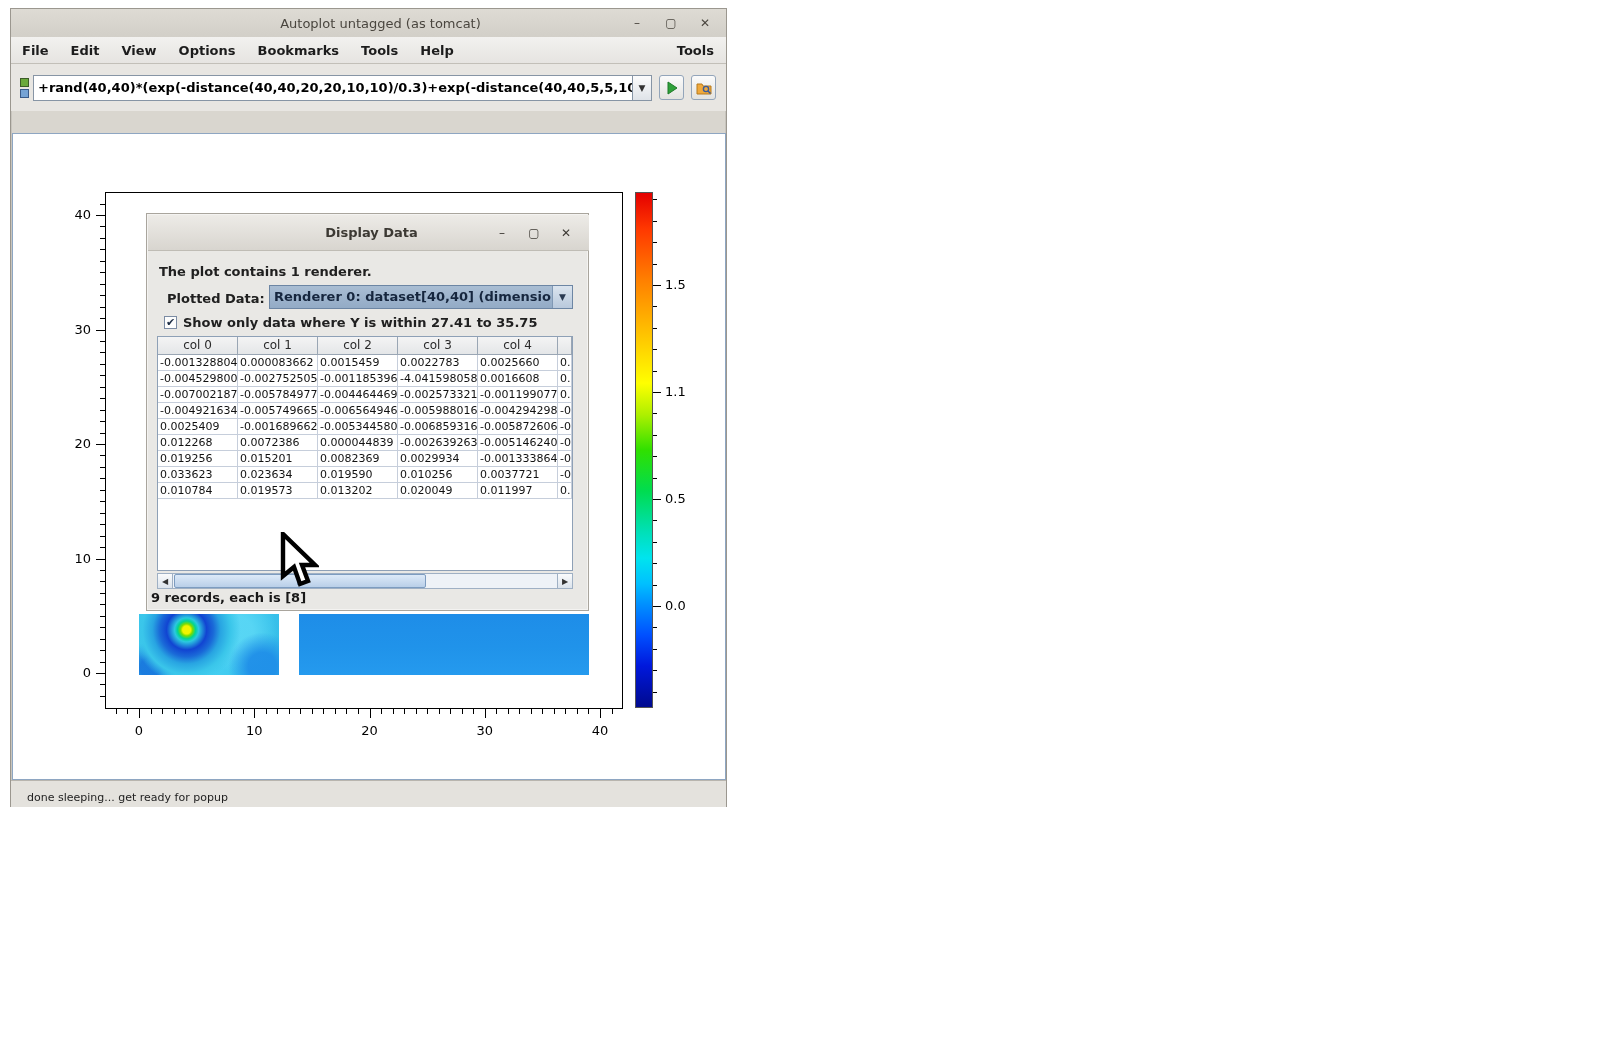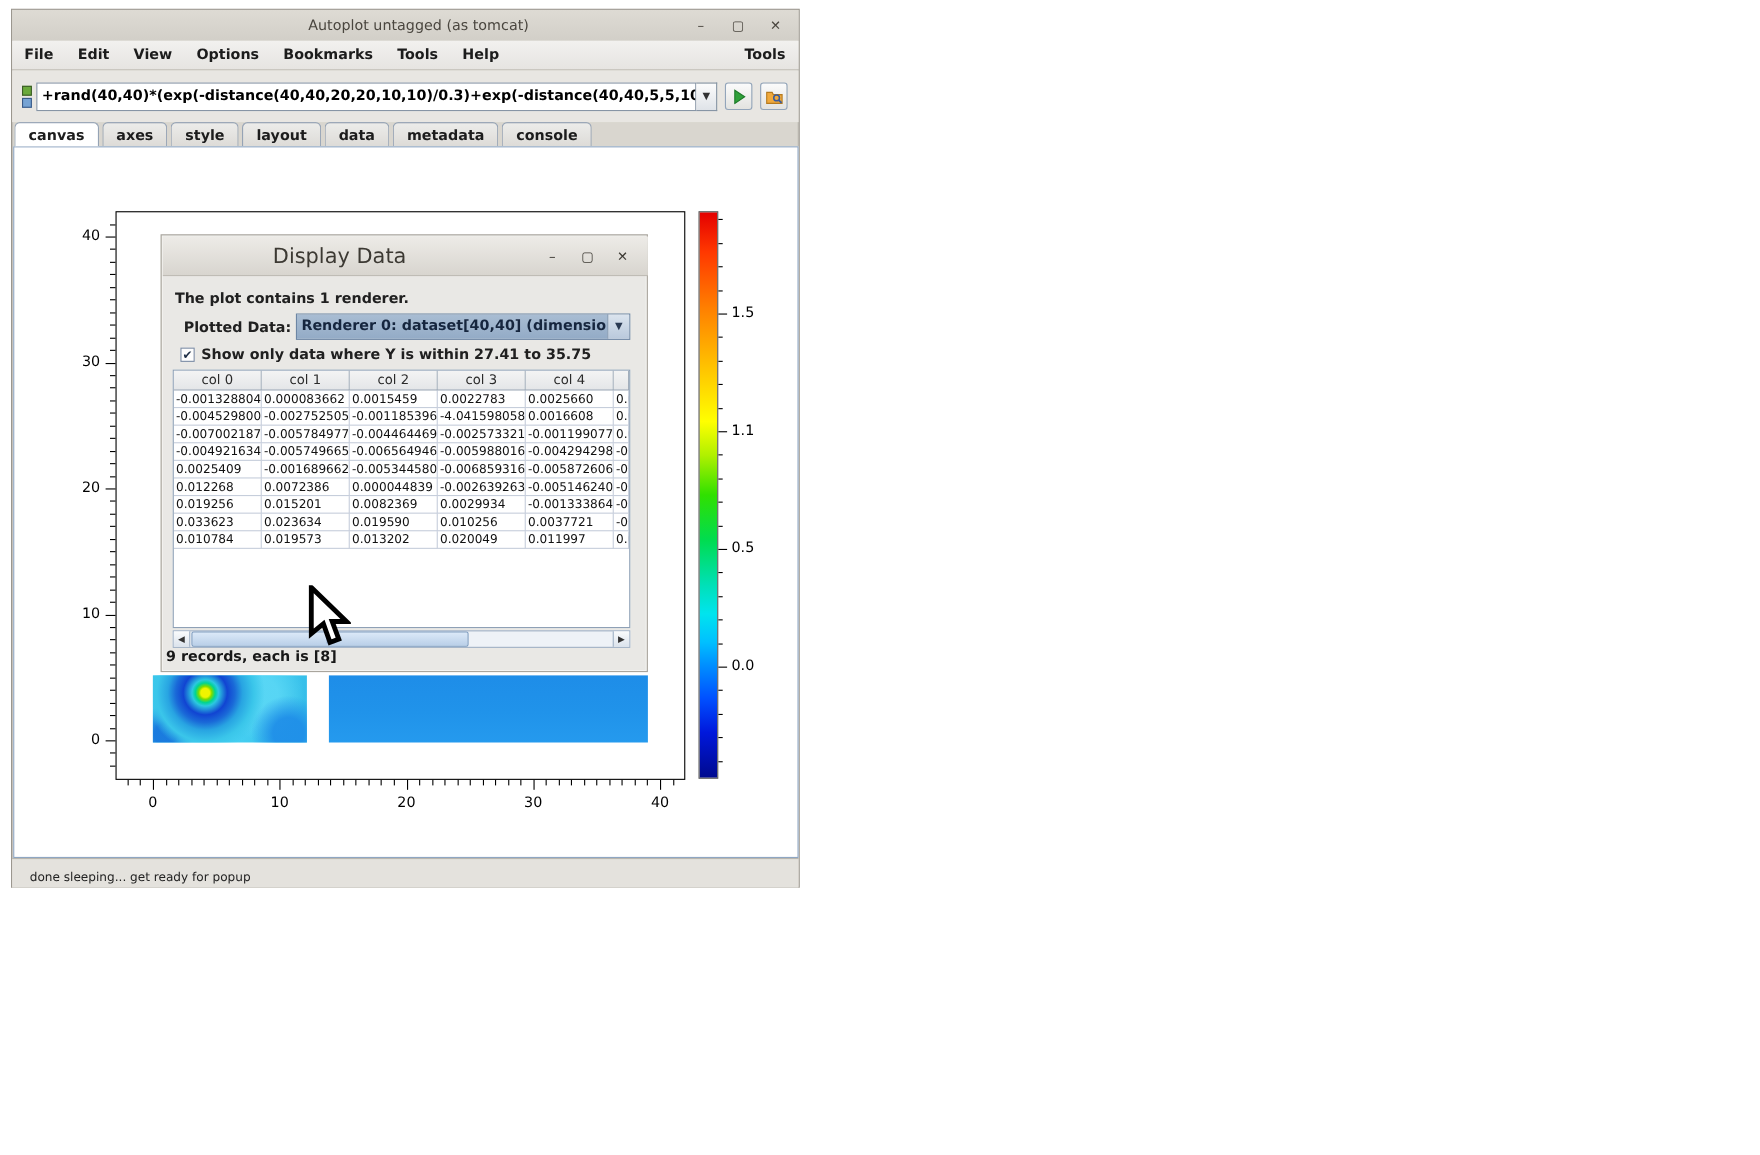--- a/index.html
+++ b/index.html
@@ -71,21 +71,21 @@
       linear-gradient(100deg,#3cc6ec,#46d0f2 55%,#34bce8); }
   #strip-right { left:286px; width:290px;
     background:linear-gradient(180deg,#1e8de8 0%,#2093ea 55%,#259aee 100%); }
 
   
   #dialog { position:absolute; left:133px; top:79px; width:443px; height:398px;
     background:#e9e8e5; border:1px solid #a9a59d; box-shadow:0 0 0 1px #f4f3f1 inset; }
   #dlg-titlebar { position:absolute; left:1px; top:1px; width:441px; height:36px;
     background:linear-gradient(#edebe7,#d8d5cf); border-bottom:1px solid #bfbcb5;
     display:flex; align-items:center; }
-  #dlg-title { flex:1; font-size:19px; font-weight:400; color:#3c3933; }
+  #dlg-title { flex:1; text-align:center; font-size:13px; font-weight:700; color:#3c3933; }
   #dlg-line1 { position:absolute; left:12px; top:50px; font-size:13px; font-weight:600; color:#202020; }
   #dlg-plotted-label { position:absolute; left:20px; top:77px; font-size:13px; font-weight:600; color:#202020;text-align:center; }
   #dropdown { position:absolute; left:122px; top:71px; width:304px; height:24px;
     border:1px solid #6d86a4; display:flex; }
   #dropdown-value { flex:1; background:linear-gradient(#a9bdd3,#93abc6); color:#16263e;
     font-size:13px; font-weight:600; padding:3px 2px 0 4px; white-space:nowrap; overflow:hidden; }
   #dropdown-btn { width:20px; background:linear-gradient(#dbe4ee,#b9c9dc); border-left:1px solid #8098b4;
     display:flex; align-items:center; justify-content:center; font-size:9px; color:#2a3a52; }
   #checkbox-row { position:absolute; left:17px; top:101px; display:flex; align-items:center; gap:6px; }
   #checkbox { width:13px; height:13px; background:#fdfdfd; border:1px solid #7b8ba3;
@@ -160,29 +160,20 @@
     </div>
     <div class="tbtn">
       <svg width="16" height="14" viewBox="0 0 16 14">
         <path d="M1,3 L6,3 L7,5 L15,5 L15,13 L1,13 Z" fill="#f0a93c" stroke="#b57a1e" stroke-width="1"></path>
         <circle cx="10" cy="8" r="2.6" fill="none" stroke="#3a5c9c" stroke-width="1.4"></circle>
         <line x1="12" y1="10" x2="14.5" y2="12.5" stroke="#3a5c9c" stroke-width="1.6"></line>
       </svg>
     </div>
   </div>
 
-  <div id="tabs">
-      <div class="tab sel">canvas</div>
-      <div class="tab">axes</div>
-      <div class="tab">style</div>
-      <div class="tab">layout</div>
-      <div class="tab">data</div>
-      <div class="tab">metadata</div>
-      <div class="tab">console</div>
-    </div>
 
   <div id="panel">
 
     <div id="plot-frame"></div>
     <div id="ticks-layer">
         <div class="tick" style="left: 102.95px; top: 575px; width: 1px; height: 5px;"></div>
         <div class="tick" style="left: 114.475px; top: 575px; width: 1px; height: 5px;"></div>
         <div class="tick" style="left: 126px; top: 575px; width: 1px; height: 9px;"></div>
         <div class="tick" style="left: 137.525px; top: 575px; width: 1px; height: 5px;"></div>
         <div class="tick" style="left: 149.05px; top: 575px; width: 1px; height: 5px;"></div>

